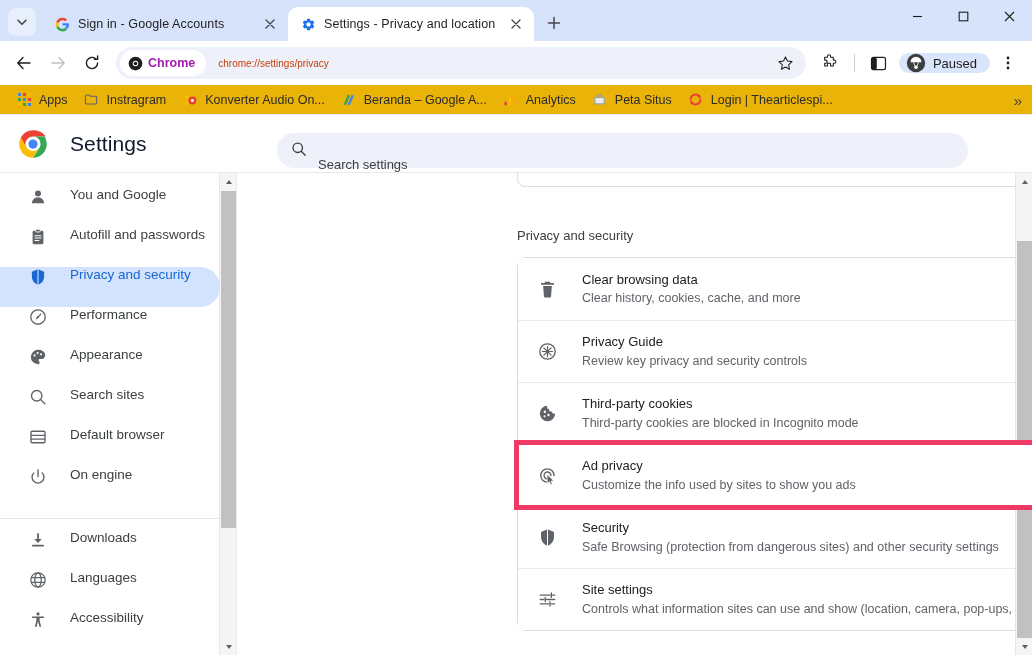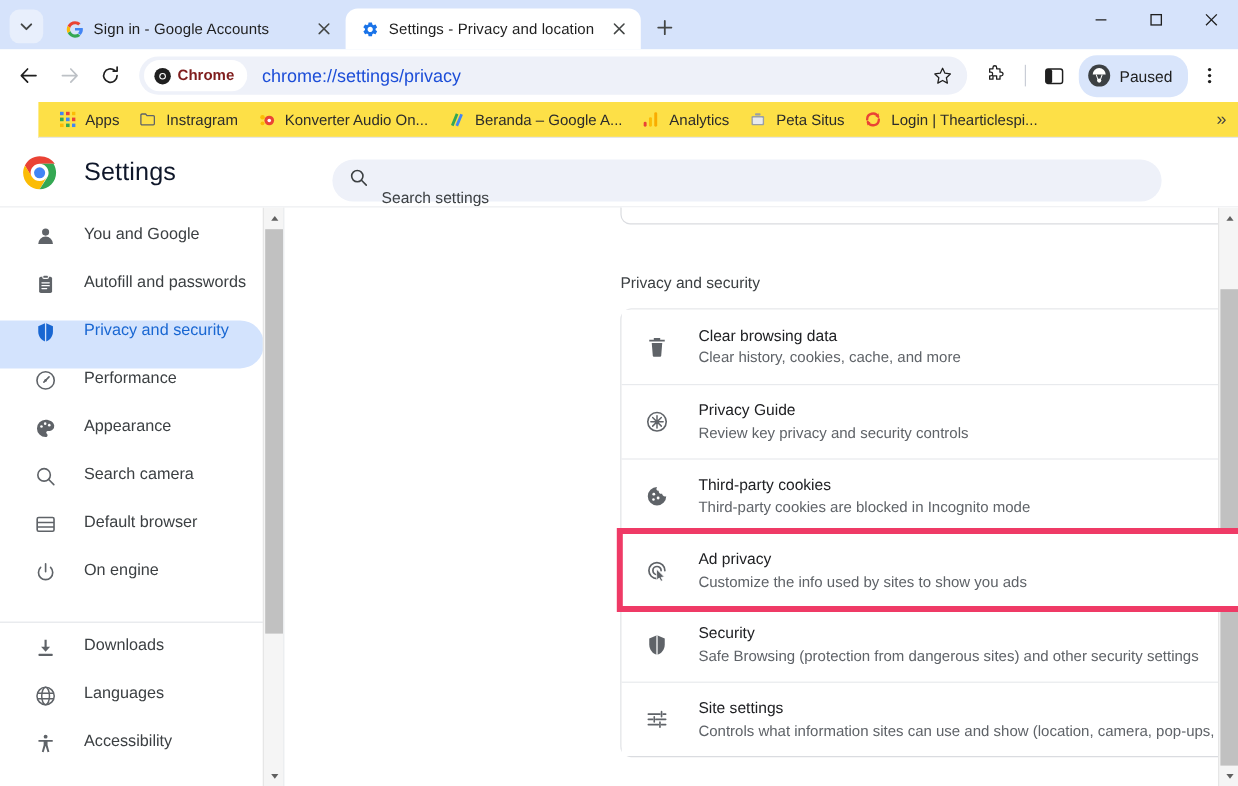--- a/index.html
+++ b/index.html
@@ -66,40 +66,39 @@
   .omnibox {
     flex: 1 1 auto; height: 32px; background: #eef1f9;
     border-radius: 16px; display: flex; align-items: center;
     margin: 0 6px 0 6px; padding: 0 4px 0 4px; min-width: 0;
   }
   .chrome-chip {
     height: 26px; background: #ffffff; border-radius: 13px;
     display: flex; align-items: center; gap: 5px;
     padding: 0 11px 0 8px; flex: 0 0 auto;
   }
-  .chrome-chip-label { font-size: 12.5px; color: #7f1d1d; font-weight: 600; }
+  .chrome-chip-label { font-size: 12.5px; color: #a21caf; font-weight: 600; }
   .omni-url {
-    font-size: 15px; color: #1d4ed8; margin-left: 12px;
+    font-size: 10px; color: #c2410c; margin-left: 12px;
     white-space: nowrap; overflow: hidden; text-overflow: ellipsis;
   }
   .omni-right { margin-left: auto; display: flex; align-items: center; flex: 0 0 auto; }
   .tb-divider { width: 1px; height: 18px; background: #c9cdd6; margin: 0 6px; flex: 0 0 auto;}
   .profile-chip {
-    height: 35px; background: #d9e5fb; border-radius: 15px;
+    height: 20px; background: #d9e5fb; border-radius: 15px;
     display: flex; align-items: center; gap: 7px; padding: 0 13px 0 7px;
     flex: 0 0 auto; cursor: pointer; margin-left: 2px;
   }
   .profile-label { font-size: 13px; color: #1f1f1f; }
 
   
   .bookmarks {
-    height: 30px; background: #fde047; display: flex; align-items: center;
+    height: 30px; background: #eab308; display: flex; align-items: center;
     padding: 0 8px; gap: 0; position: relative;
     border-bottom: 1px solid #e4e6ea;
-    margin-left: 32px;
   }
   .bm {
     display: flex; align-items: center; gap: 7px; padding: 4px 8px;
     border-radius: 5px; cursor: pointer; flex: 0 0 auto;
     font-size: 12.5px; color: #2b2b2b; white-space: nowrap;
   }
   .bm-ico { width: 16px; height: 16px; flex:0 0 auto; display:flex; align-items:center; justify-content:center;}
   .bm-overflow {
     position: absolute; right: 10px; top: 50%; transform: translateY(-50%);
     font-size: 15px; color: #444; cursor: pointer; line-height: 1;
@@ -494,21 +493,21 @@
       </span>
       <span class="nav-label">Appearance</span>
     </div>
     <div class="nav-item">
       <span class="nav-ico">
         <svg width="18" height="18" viewBox="0 0 20 20">
             <circle cx="8.6" cy="8.6" r="5.8" fill="none" stroke="#5f6368" stroke-width="1.5"></circle>
             <path d="M12.9 12.9 L17.6 17.6" stroke="#5f6368" stroke-width="1.5" stroke-linecap="round"></path>
           </svg>
       </span>
-      <span class="nav-label">Search camera</span>
+      <span class="nav-label">Search sites</span>
     </div>
     <div class="nav-item">
       <span class="nav-ico">
         <svg width="18" height="18" viewBox="0 0 20 20">
             <rect x="2.2" y="3.6" width="15.6" height="12.8" rx="1.4" fill="none" stroke="#5f6368" stroke-width="1.5"></rect>
             <path d="M2.2 8.2 H17.8 M2.2 12.4 H17.8" stroke="#5f6368" stroke-width="1.4"></path>
           </svg>
       </span>
       <span class="nav-label">Default browser</span>
     </div>

